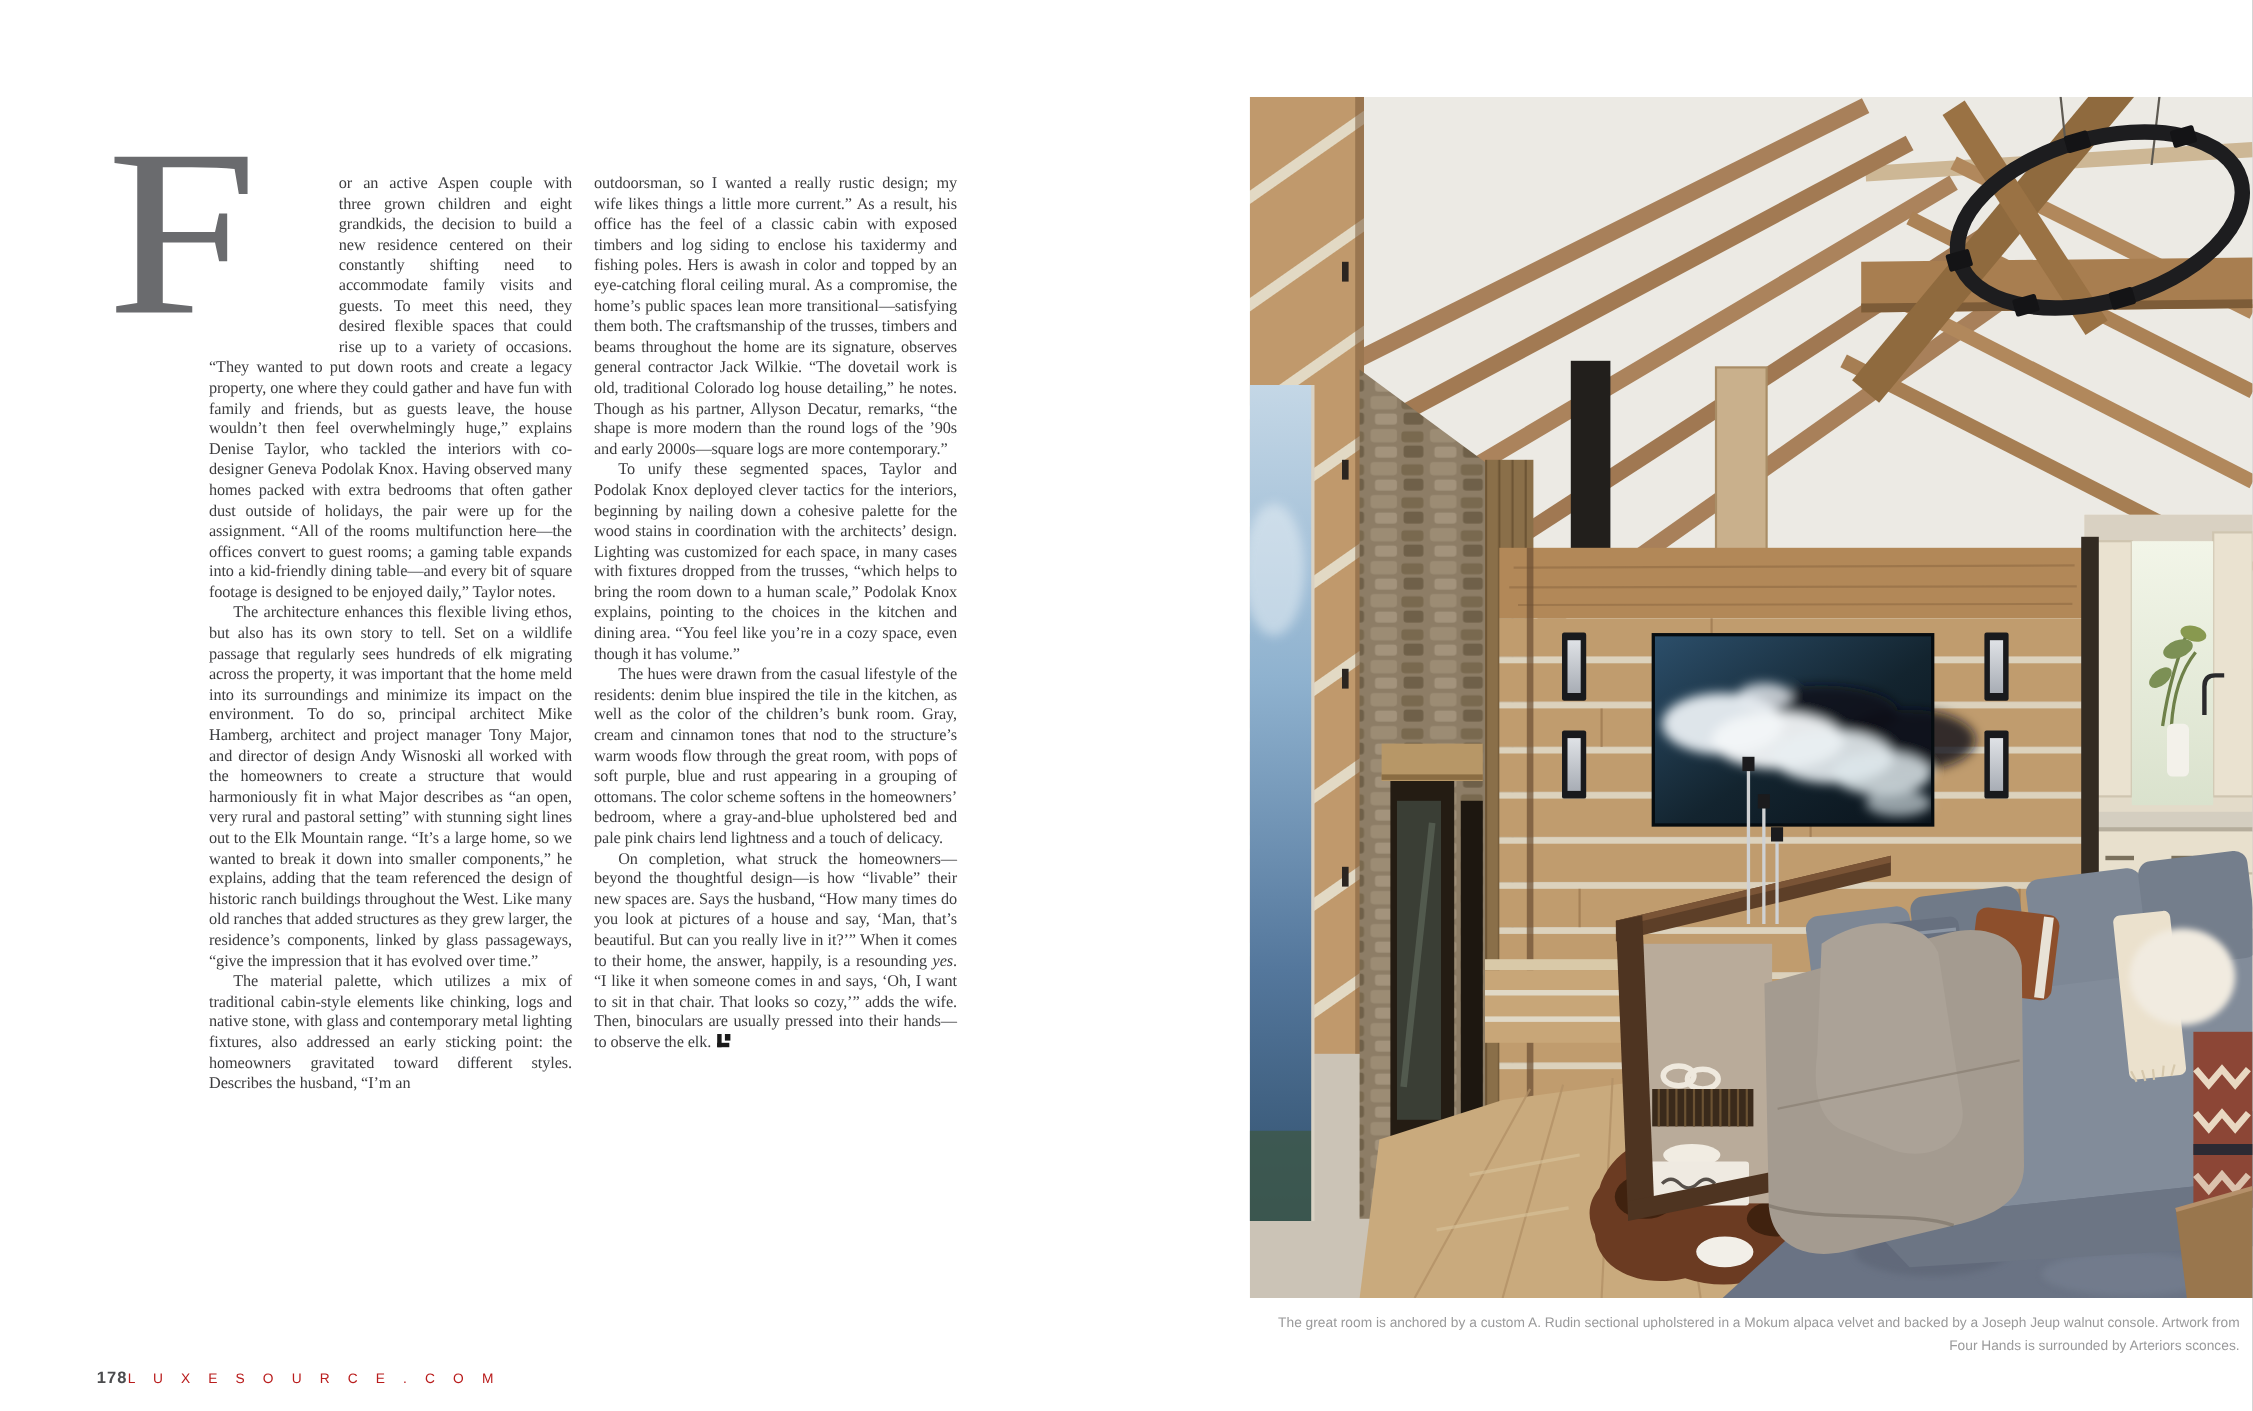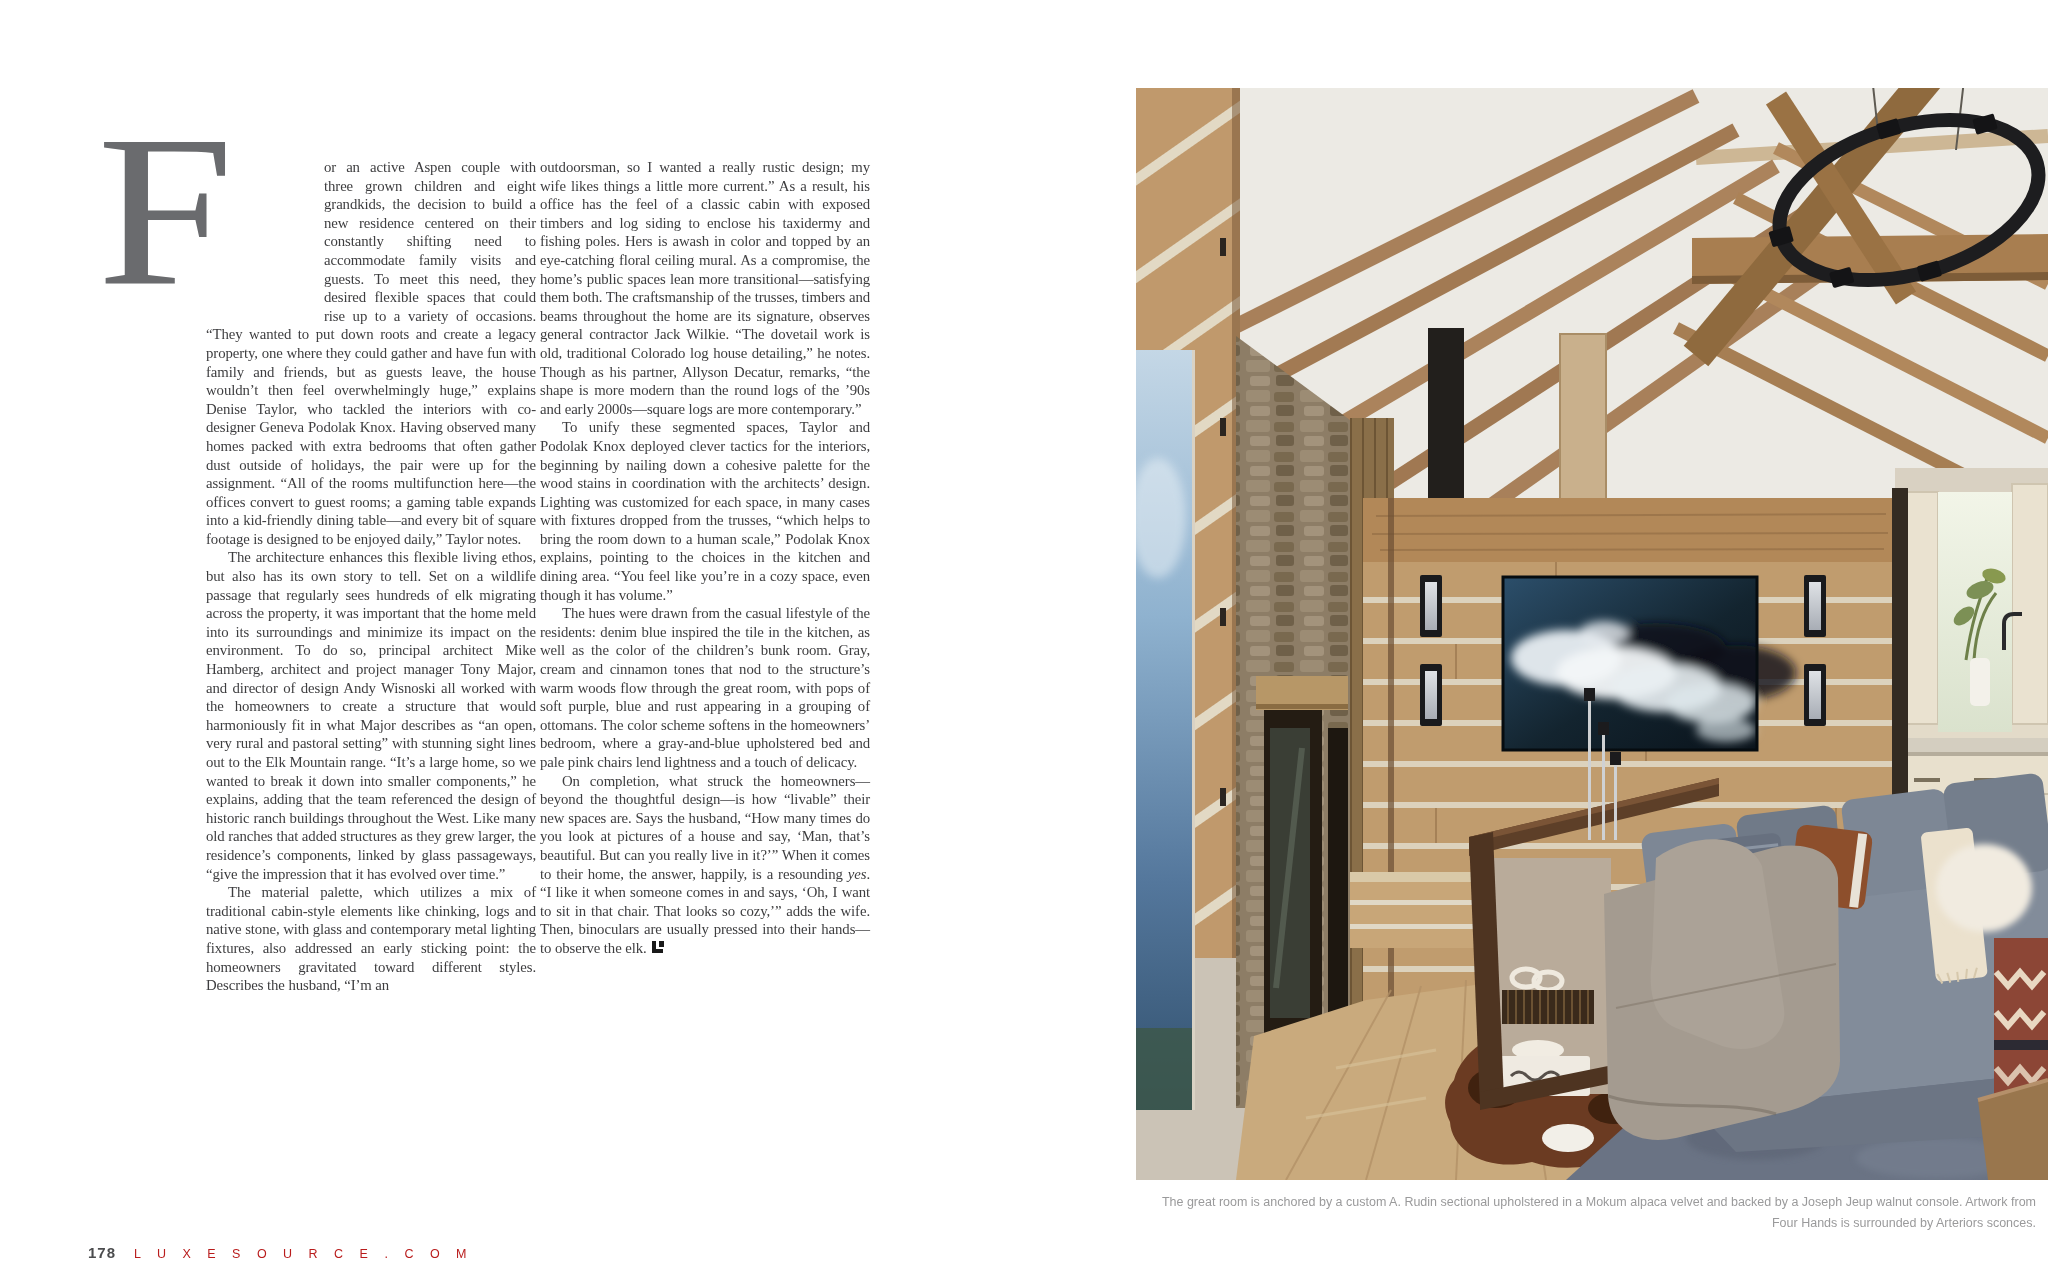--- a/index.html
+++ b/index.html
@@ -1,21 +1,21 @@
 <!DOCTYPE html>
 <html><head>
 <meta charset="utf-8">
 <style>
   html,body{margin:0;padding:0;background:#888;}
   .page{position:relative;width:2048px;height:1283px;background:#ffffff;overflow:hidden;
         font-family:"Liberation Serif",serif;}
   
   .article{position:absolute;left:190px;top:158px;width:680px;}
   .col{position:absolute;top:0;width:330px;}
-  .col-1{left:16px;}
+  .col-1{left:0;}
   .col-2{left:350px;}
   .col p{margin:0;text-align:justify;font-size:14.8px;line-height:18.6px;color:#3d3d3f;
          letter-spacing:-0.1px;}
   .col p.indent{text-indent:22px;}
   .dropcap-spacer{float:left;width:118px;height:150px;}
   .dropcap{position:absolute;left:-93px;top:-54px;font-size:216px;line-height:1;
            color:#6a6b6e;transform:scaleX(1.14);transform-origin:left top;
            font-family:"Liberation Serif",serif;}
   .italic{font-style:italic;}
   .endmark{display:inline-block;width:11px;height:12px;position:relative;margin-left:5px;
@@ -23,21 +23,21 @@
   .endmark::before{content:"";position:absolute;left:0;top:0;width:11px;height:12px;
            border-left:4px solid #1a1a1a;border-bottom:4px solid #1a1a1a;box-sizing:border-box;}
   .endmark::after{content:"";position:absolute;right:-1px;top:0;width:5px;height:6px;background:#1a1a1a;}
   
   .photo{position:absolute;left:1136px;top:88px;width:912px;height:1092px;overflow:hidden;}
   .photo svg{display:block;}
   
   .caption{position:absolute;left:1140px;top:1192px;width:896px;text-align:right;
            font-family:"Liberation Sans",sans-serif;font-size:12.5px;line-height:21px;color:#9a9a9b;}
   
-  .footer{position:absolute;left:88px;top:1244px;display:flex;align-items:baseline;gap:18px;
+  .footer{position:absolute;left:88px;top:1244px;display:flex;align-items:baseline;
           font-family:"Liberation Sans",sans-serif;}
   .page-num{font-size:15px;font-weight:bold;color:#4b4c4e;letter-spacing:1px;}
   .site{font-size:12.5px;letter-spacing:6.5px;color:#b91c1c;}
 </style>
 </head>
 <body>
 
 <div class="page">
 
   <div class="article">

